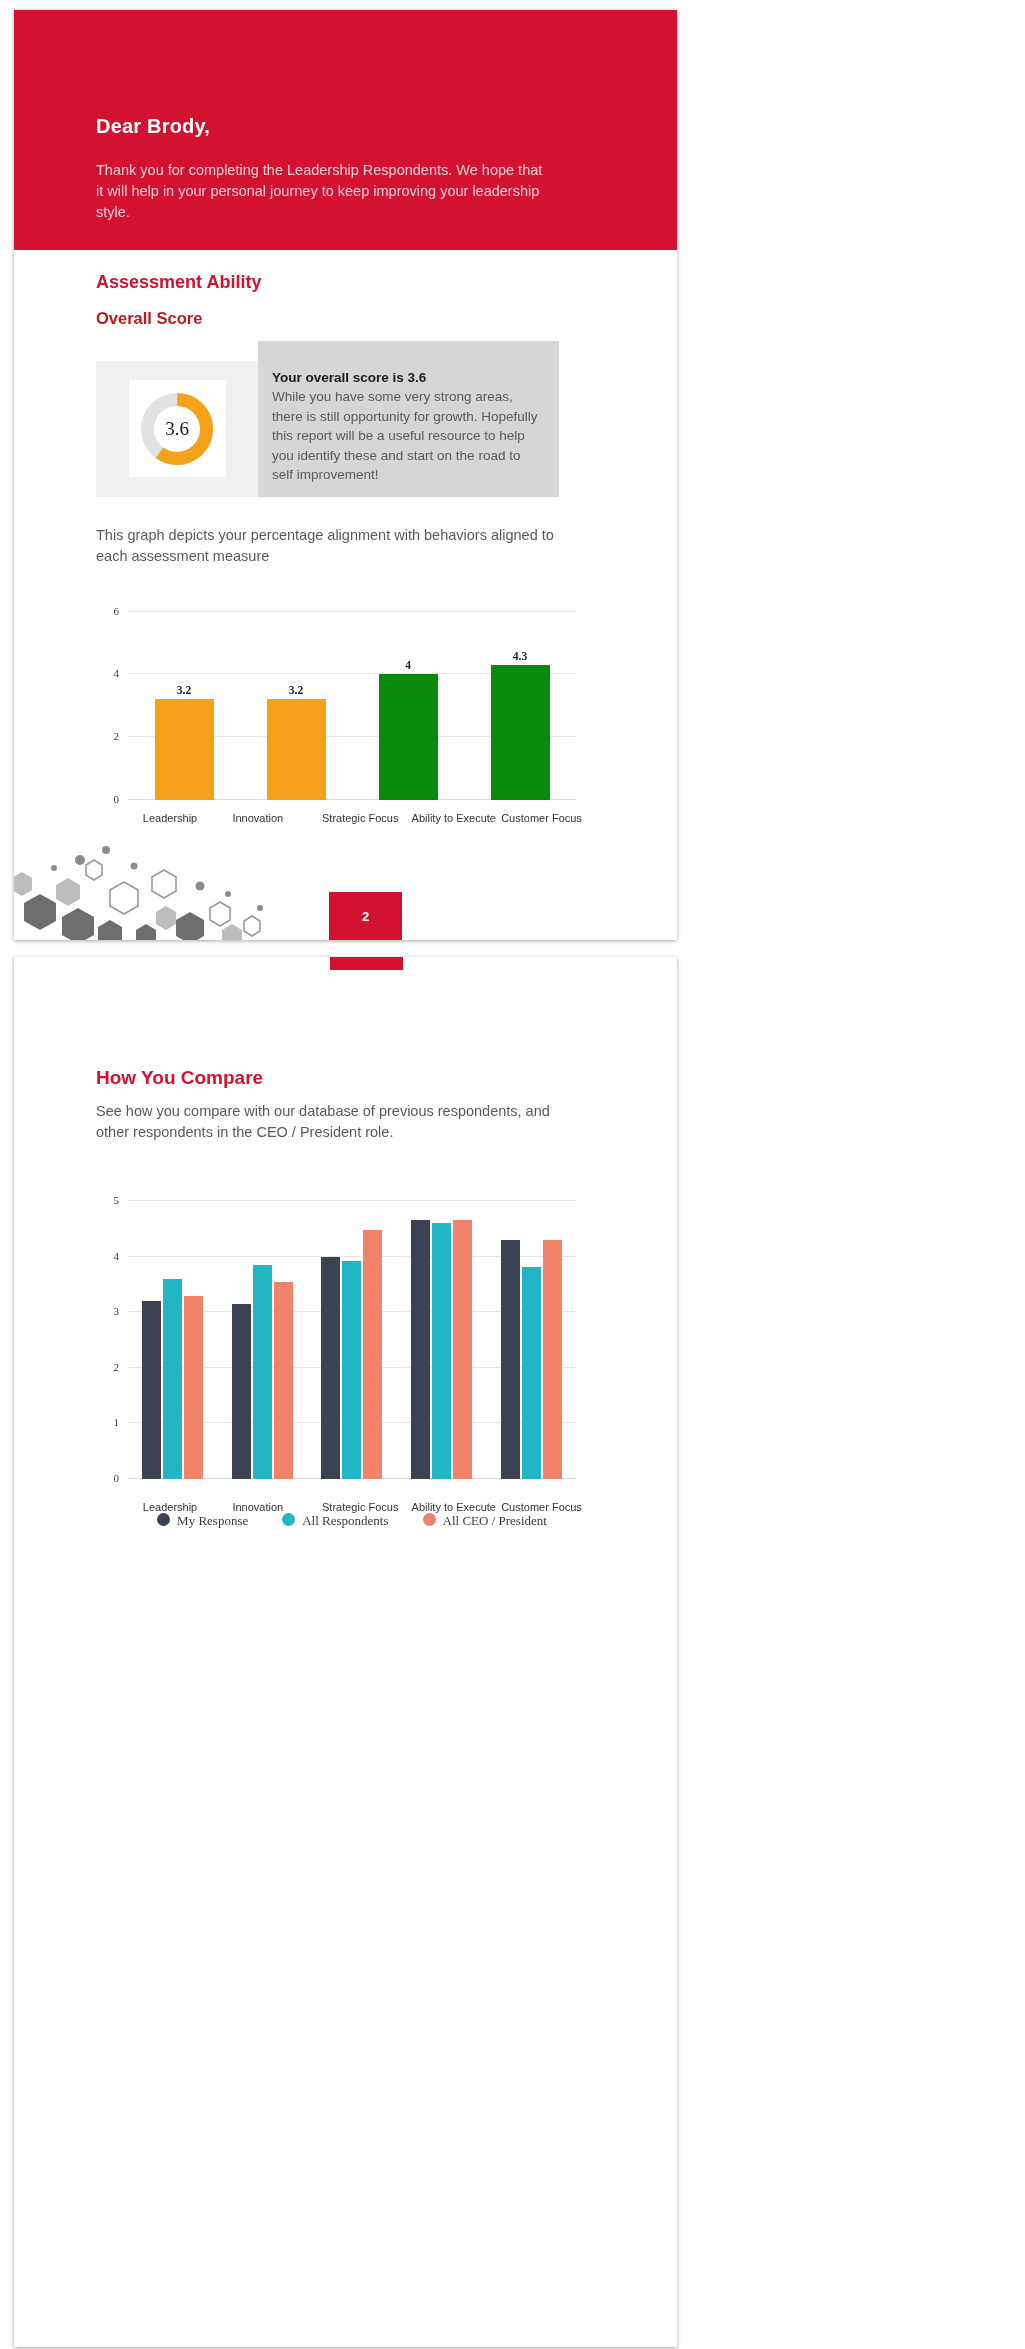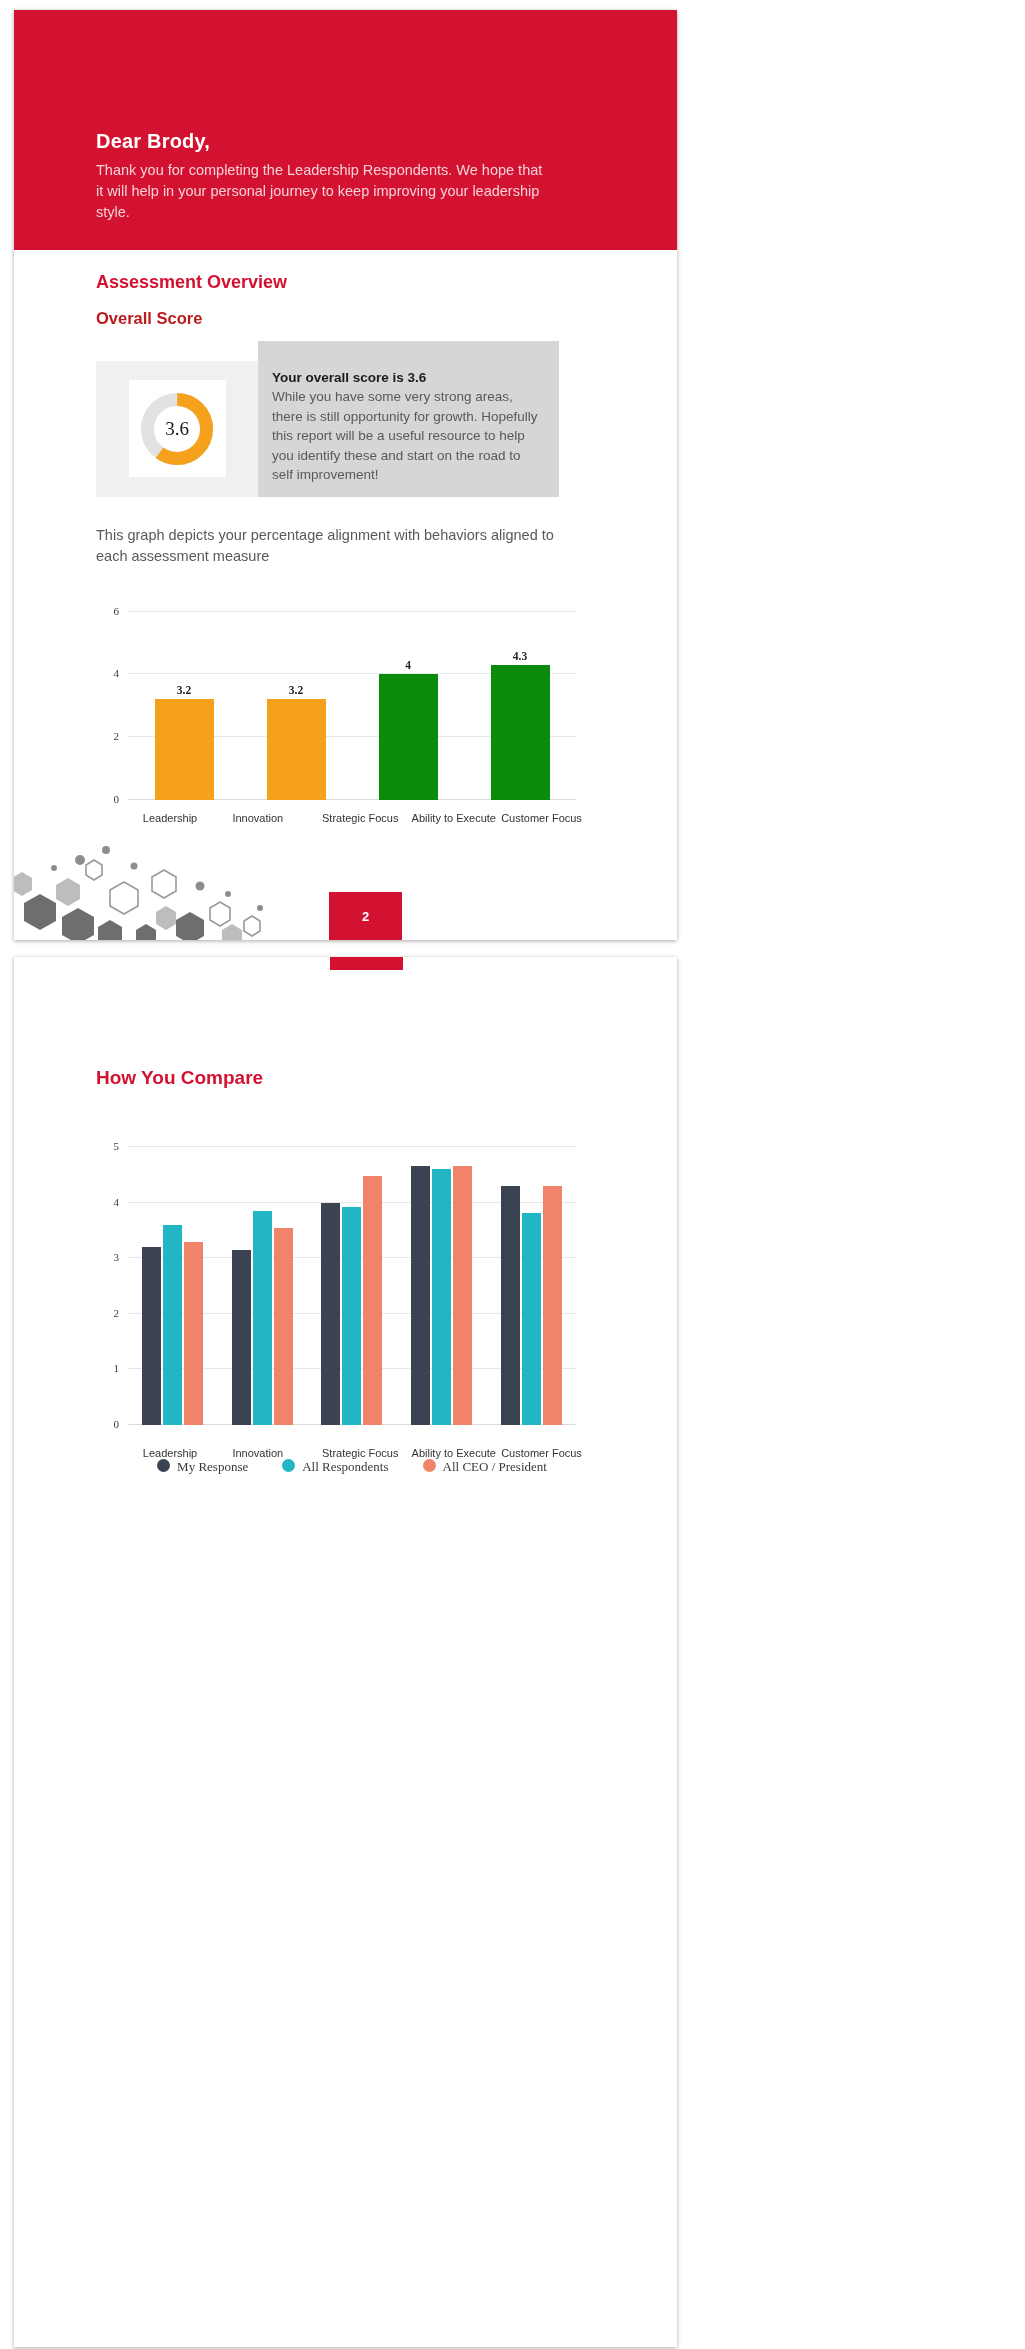--- a/index.html
+++ b/index.html
@@ -36,21 +36,21 @@
     height: 240px;
     padding: 0 82px;
     position: relative;
   }
   .salutation {
     color: #ffffff;
     font-size: 20px;
     font-weight: bold;
     letter-spacing: 0.2px;
     position: absolute;
-    top: 120px;
+    top: 105px;
     left: 82px;
   }
   .intro-paragraph {
     color: #f6d2d8;
     font-size: 14.5px;
     line-height: 21px;
     position: absolute;
     top: 150px;
     left: 82px;
     width: 455px;
@@ -303,21 +303,21 @@
 
   <div class="page page-1">
 
     <div class="red-header">
       <div class="salutation">Dear Brody,</div>
       <div class="intro-paragraph">Thank you for completing the Leadership Respondents. We hope that it will help in your personal journey to keep improving your leadership style.</div>
     </div>
 
     <div class="page-body">
 
-      <div class="section-title">Assessment Overview</div>
+      <div class="section-title">Assessment Ability</div>
 
       <div class="sub-title">Overall Score</div>
 
       <div class="score-panel">
         <div class="donut-cell">
           <div class="donut-card">
             <div class="donut">
               <svg width="78" height="78" viewBox="0 0 42 42">
                 <circle cx="21" cy="21" r="15.9155" fill="transparent" stroke="#e2e2e2" stroke-width="7"></circle>
                 <circle id="donut-arc" cx="21" cy="21" r="15.9155" fill="transparent" stroke="#F5A11B" stroke-width="7" stroke-dasharray="60 40" stroke-dashoffset="25"></circle>
@@ -413,20 +413,21 @@
     </div>
 
     <div class="page-number-box">2</div>
   </div>
 
   <div class="page page-2">
     <div class="page2-topbar"></div>
 
     <div class="page-body">
       <div class="compare-title">How You Compare</div>
+      <div class="compare-desc">See how you compare with our database of previous respondents, and other respondents in the CEO / President role.</div>
 
       <div class="chart2-wrap">
         <div class="chart2-area" id="chart2-area">
             <div class="gridline axis-base" style="bottom: 0%;">
               <span class="ytick">0</span>
             </div>
             <div class="gridline" style="bottom: 20%;">
               <span class="ytick">1</span>
             </div>
             <div class="gridline" style="bottom: 40%;">

